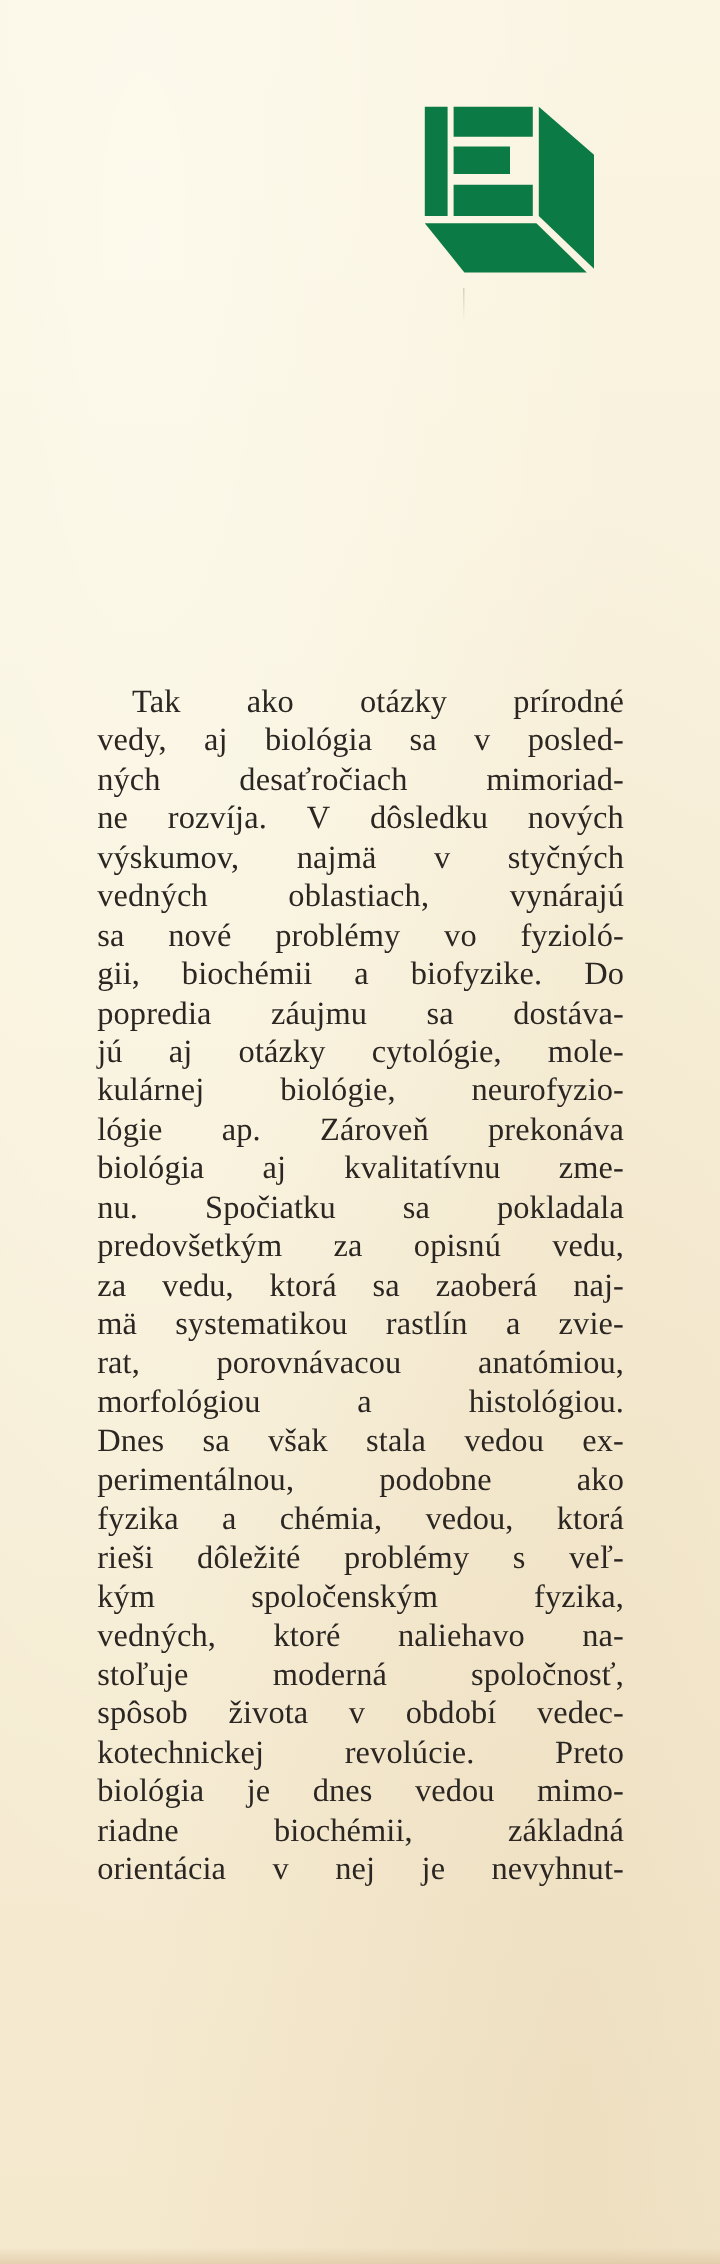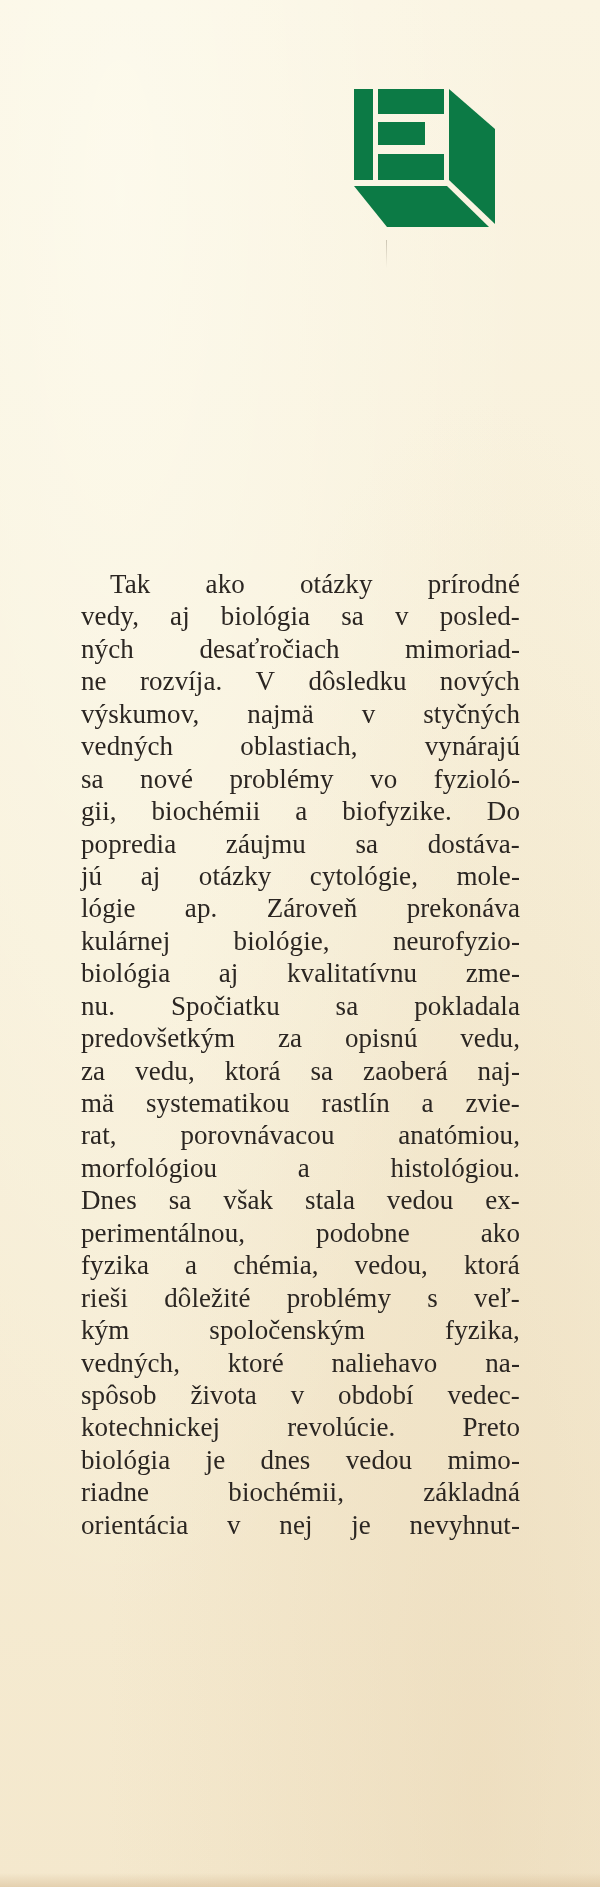--- a/index.html
+++ b/index.html
@@ -180,31 +180,31 @@
         <span class="fill">
           <span class="w">jú</span>
           <span class="w">aj</span>
           <span class="w">otázky</span>
           <span class="w">cytológie,</span>
           <span class="w">mole-</span>
         </span>
       </span>
     <span class="line">
         <span class="fill">
+          <span class="w">kulárnej</span>
+          <span class="w">biológie,</span>
+          <span class="w">neurofyzio-</span>
+        </span>
+      </span>
+    <span class="line">
+        <span class="fill">
           <span class="w">lógie</span>
           <span class="w">ap.</span>
           <span class="w">Zároveň</span>
           <span class="w">prekonáva</span>
-        </span>
-      </span>
-    <span class="line">
-        <span class="fill">
-          <span class="w">kulárnej</span>
-          <span class="w">biológie,</span>
-          <span class="w">neurofyzio-</span>
         </span>
       </span>
     <span class="line">
         <span class="fill">
           <span class="w">biológia</span>
           <span class="w">aj</span>
           <span class="w">kvalitatívnu</span>
           <span class="w">zme-</span>
         </span>
       </span>
@@ -302,20 +302,27 @@
     <span class="line">
         <span class="fill">
           <span class="w">vedných,</span>
           <span class="w">ktoré</span>
           <span class="w">naliehavo</span>
           <span class="w">na-</span>
         </span>
       </span>
     <span class="line">
         <span class="fill">
+          <span class="w">stoľuje</span>
+          <span class="w">moderná</span>
+          <span class="w">spoločnosť,</span>
+        </span>
+      </span>
+    <span class="line">
+        <span class="fill">
           <span class="w">spôsob</span>
           <span class="w">života</span>
           <span class="w">v</span>
           <span class="w">období</span>
           <span class="w">vedec-</span>
         </span>
       </span>
     <span class="line">
         <span class="fill">
           <span class="w">kotechnickej</span>

